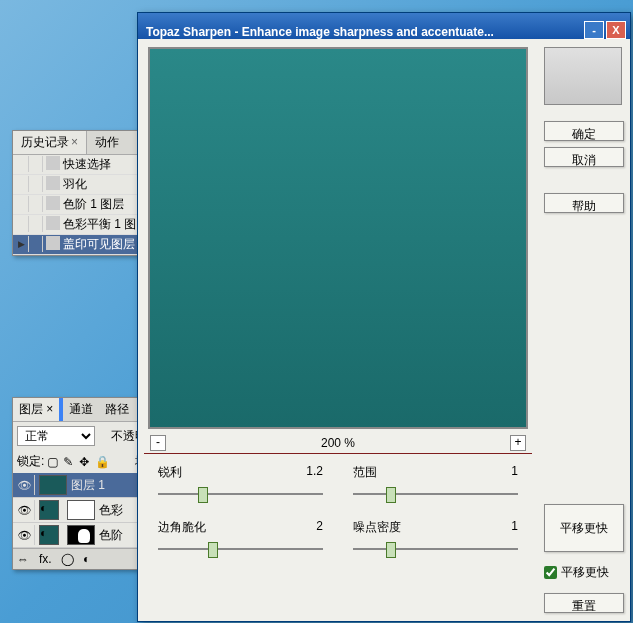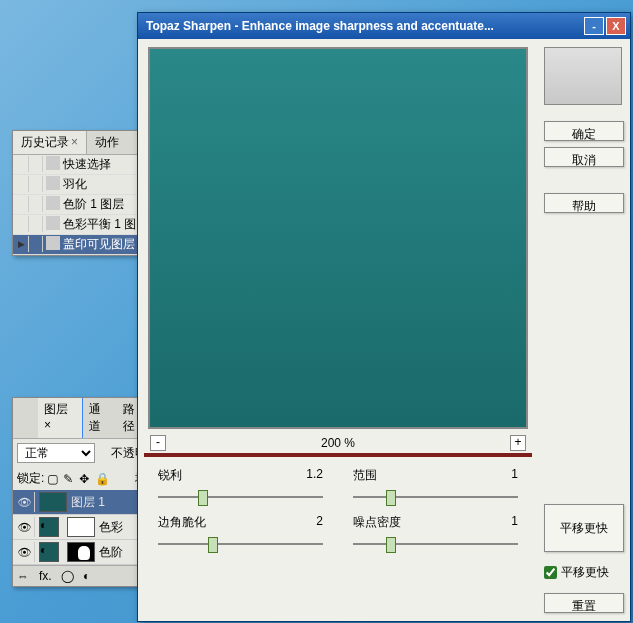--- a/index.html
+++ b/index.html
@@ -14,57 +14,57 @@
 .history-item { display: flex; align-items: flex-start; padding: 1px 2px; border-bottom: 1px solid #ddd; }
 .history-item.selected { background: #4a6a9a; color: #fff; }
 .h-col1, .h-col2 { width: 14px; height: 16px; border-right: 1px solid #ccc; display: flex; align-items: center; justify-content: center; }
 .h-icon { width: 14px; height: 14px; margin: 0 3px; background: #ccc; display: inline-block; }
 .history-item.selected .play-icon::before { content: "▶"; color: #333; font-size: 9px; }
 
 
 .layers-panel { position: absolute; left: 12px; top: 397px; width: 140px; background: #e8e8e3; border: 1px solid #888; box-shadow: 2px 2px 4px rgba(0,0,0,0.3); }
 .layers-tabs { display: flex; border-bottom: 1px solid #aaa; background: #d8d8d3; }
 .layers-tab { padding: 3px 6px; cursor: pointer; }
-.layers-tab.active { background: #e8e8e3; border-right: 1px solid #3b82f6; margin-left: 25px; }
+.layers-tab.active { background: #e8e8e3; border-right: 4px solid #3b82f6; }
 .layers-row1 { display: flex; align-items: center; padding: 4px; gap: 16px; }
 .blend-select { width: 78px; height: 20px; border: 1px solid #999; background: #fff; padding: 1px 3px; }
 .layers-row2 { display: flex; align-items: center; padding: 3px 4px; gap: 3px; font-size: 11px; }
 .lock-icons { display: flex; gap: 2px; }
 .lock-icons span { width: 14px; height: 14px; display: inline-block; }
 .layer-item { display: flex; align-items: center; padding: 2px; border-bottom: 1px solid #ccc; }
 .layer-item.selected { background: #4a6a9a; color: #e5e5e5; }
 .eye { width: 20px; height: 20px; border-right: 1px solid #ccc; display: flex; align-items: center; justify-content: center; }
 .eye::before { content: "👁"; font-size: 11px; }
 .thumb { width: 28px; height: 20px; margin: 0 4px; background: #1a5a5a; border: 1px solid #555; }
 .thumb.white { background: #fff; }
 .thumb.mask { background: #000; position: relative; }
 .thumb.mask::after { content: ""; position: absolute; left: 10px; top: 3px; width: 12px; height: 14px; background: #fff; border-radius: 40% 40% 30% 30%; }
 .thumb.small { width: 20px; }
 .layers-footer { display: flex; padding: 3px 4px; gap: 6px; background: #d8d8d3; border-top: 1px solid #aaa; }
 .layers-footer span { width: 16px; height: 14px; display: inline-block; }
 
 
 .dialog { position: absolute; left: 137px; top: 12px; width: 494px; height: 610px; background: #f0f0eb; border: 1px solid #003d7a; box-shadow: 3px 3px 8px rgba(0,0,0,0.4); display: flex; flex-direction: column; }
-.titlebar { height: 26px; background: linear-gradient(#3a7ac8, #1553a8); color: #fff; display: flex; align-items: center; padding: 0 4px; font-weight: bold; }
+.titlebar { height: 26px; background: linear-gradient(#3a7ac8, #1553a8); color: #fff; display: flex; align-items: flex-end; padding: 0 4px; font-weight: bold; }
 .titlebar .title-text { flex: 1; padding-left: 4px; white-space: nowrap; overflow: hidden; }
 .titlebar .win-btn { width: 20px; height: 18px; margin-left: 2px; background: #d96050; border: 1px solid #fff; display: flex; align-items: center; justify-content: center; color: #fff; font-weight: bold; font-size: 11px; }
 .titlebar .win-btn.min { background: #3a7ac8; }
 
 .dialog-body { flex: 1; display: flex; }
 .preview-col { flex: 1; padding: 6px; display: flex; flex-direction: column; }
 .preview-box { width: 380px; height: 382px; background: #1a7a7a; border: 2px solid #888; margin: 2px auto 4px; background: linear-gradient(180deg, #2a8888 0%, #1a6a6a 100%); }
 .zoom-row { display: flex; align-items: center; justify-content: space-between; padding: 2px 6px; }
 .zoom-btn { width: 16px; height: 16px; border: 1px solid #888; background: #fff; text-align: center; line-height: 12px; cursor: pointer; }
 .zoom-val { font-size: 12px; }
 
 .tabs-row { display: flex; padding: 8px 6px 0; gap: 0; }
 .ptab { padding: 4px 14px; border: 1px solid #aaa; background: #e0e0db; cursor: pointer; border-bottom: none; }
 .ptab.active { background: #f0f0eb; position: relative; top: 1px; }
 
-.sliders { border-top: 4px solid #7f1d1d; padding: 10px 14px; display: grid; grid-template-columns: 1fr 1fr; gap: 8px 30px; }
+.sliders { border-top: 1px solid #7f1d1d; padding: 10px 14px; display: grid; grid-template-columns: 1fr 1fr; gap: 16px 30px; }
 .slider-group { }
 .slider-label-row { display: flex; justify-content: space-between; margin-bottom: 4px; }
 .slider-track { position: relative; height: 18px; }
 .slider-track .line { position: absolute; left: 0; right: 0; top: 8px; height: 2px; background: #888; }
 .slider-track .thumb-handle { position: absolute; top: 2px; width: 10px; height: 16px; background: #c8e0b8; border: 1px solid #4a7a2a; }
 
 .side-col { width: 92px; padding: 8px 6px; display: flex; flex-direction: column; gap: 6px; }
 .side-swatch { width: 78px; height: 58px; background: linear-gradient(#e0e0e0, #c8c8c8); border: 1px solid #888; margin-bottom: 10px; }
 .side-btn { height: 20px; border: 1px solid #888; background: #f5f5f0; text-align: center; line-height: 24px; cursor: pointer; box-shadow: 1px 1px 2px rgba(0,0,0,0.2); }
 .side-btn.tall { height: 48px; display: flex; align-items: center; justify-content: center; }

